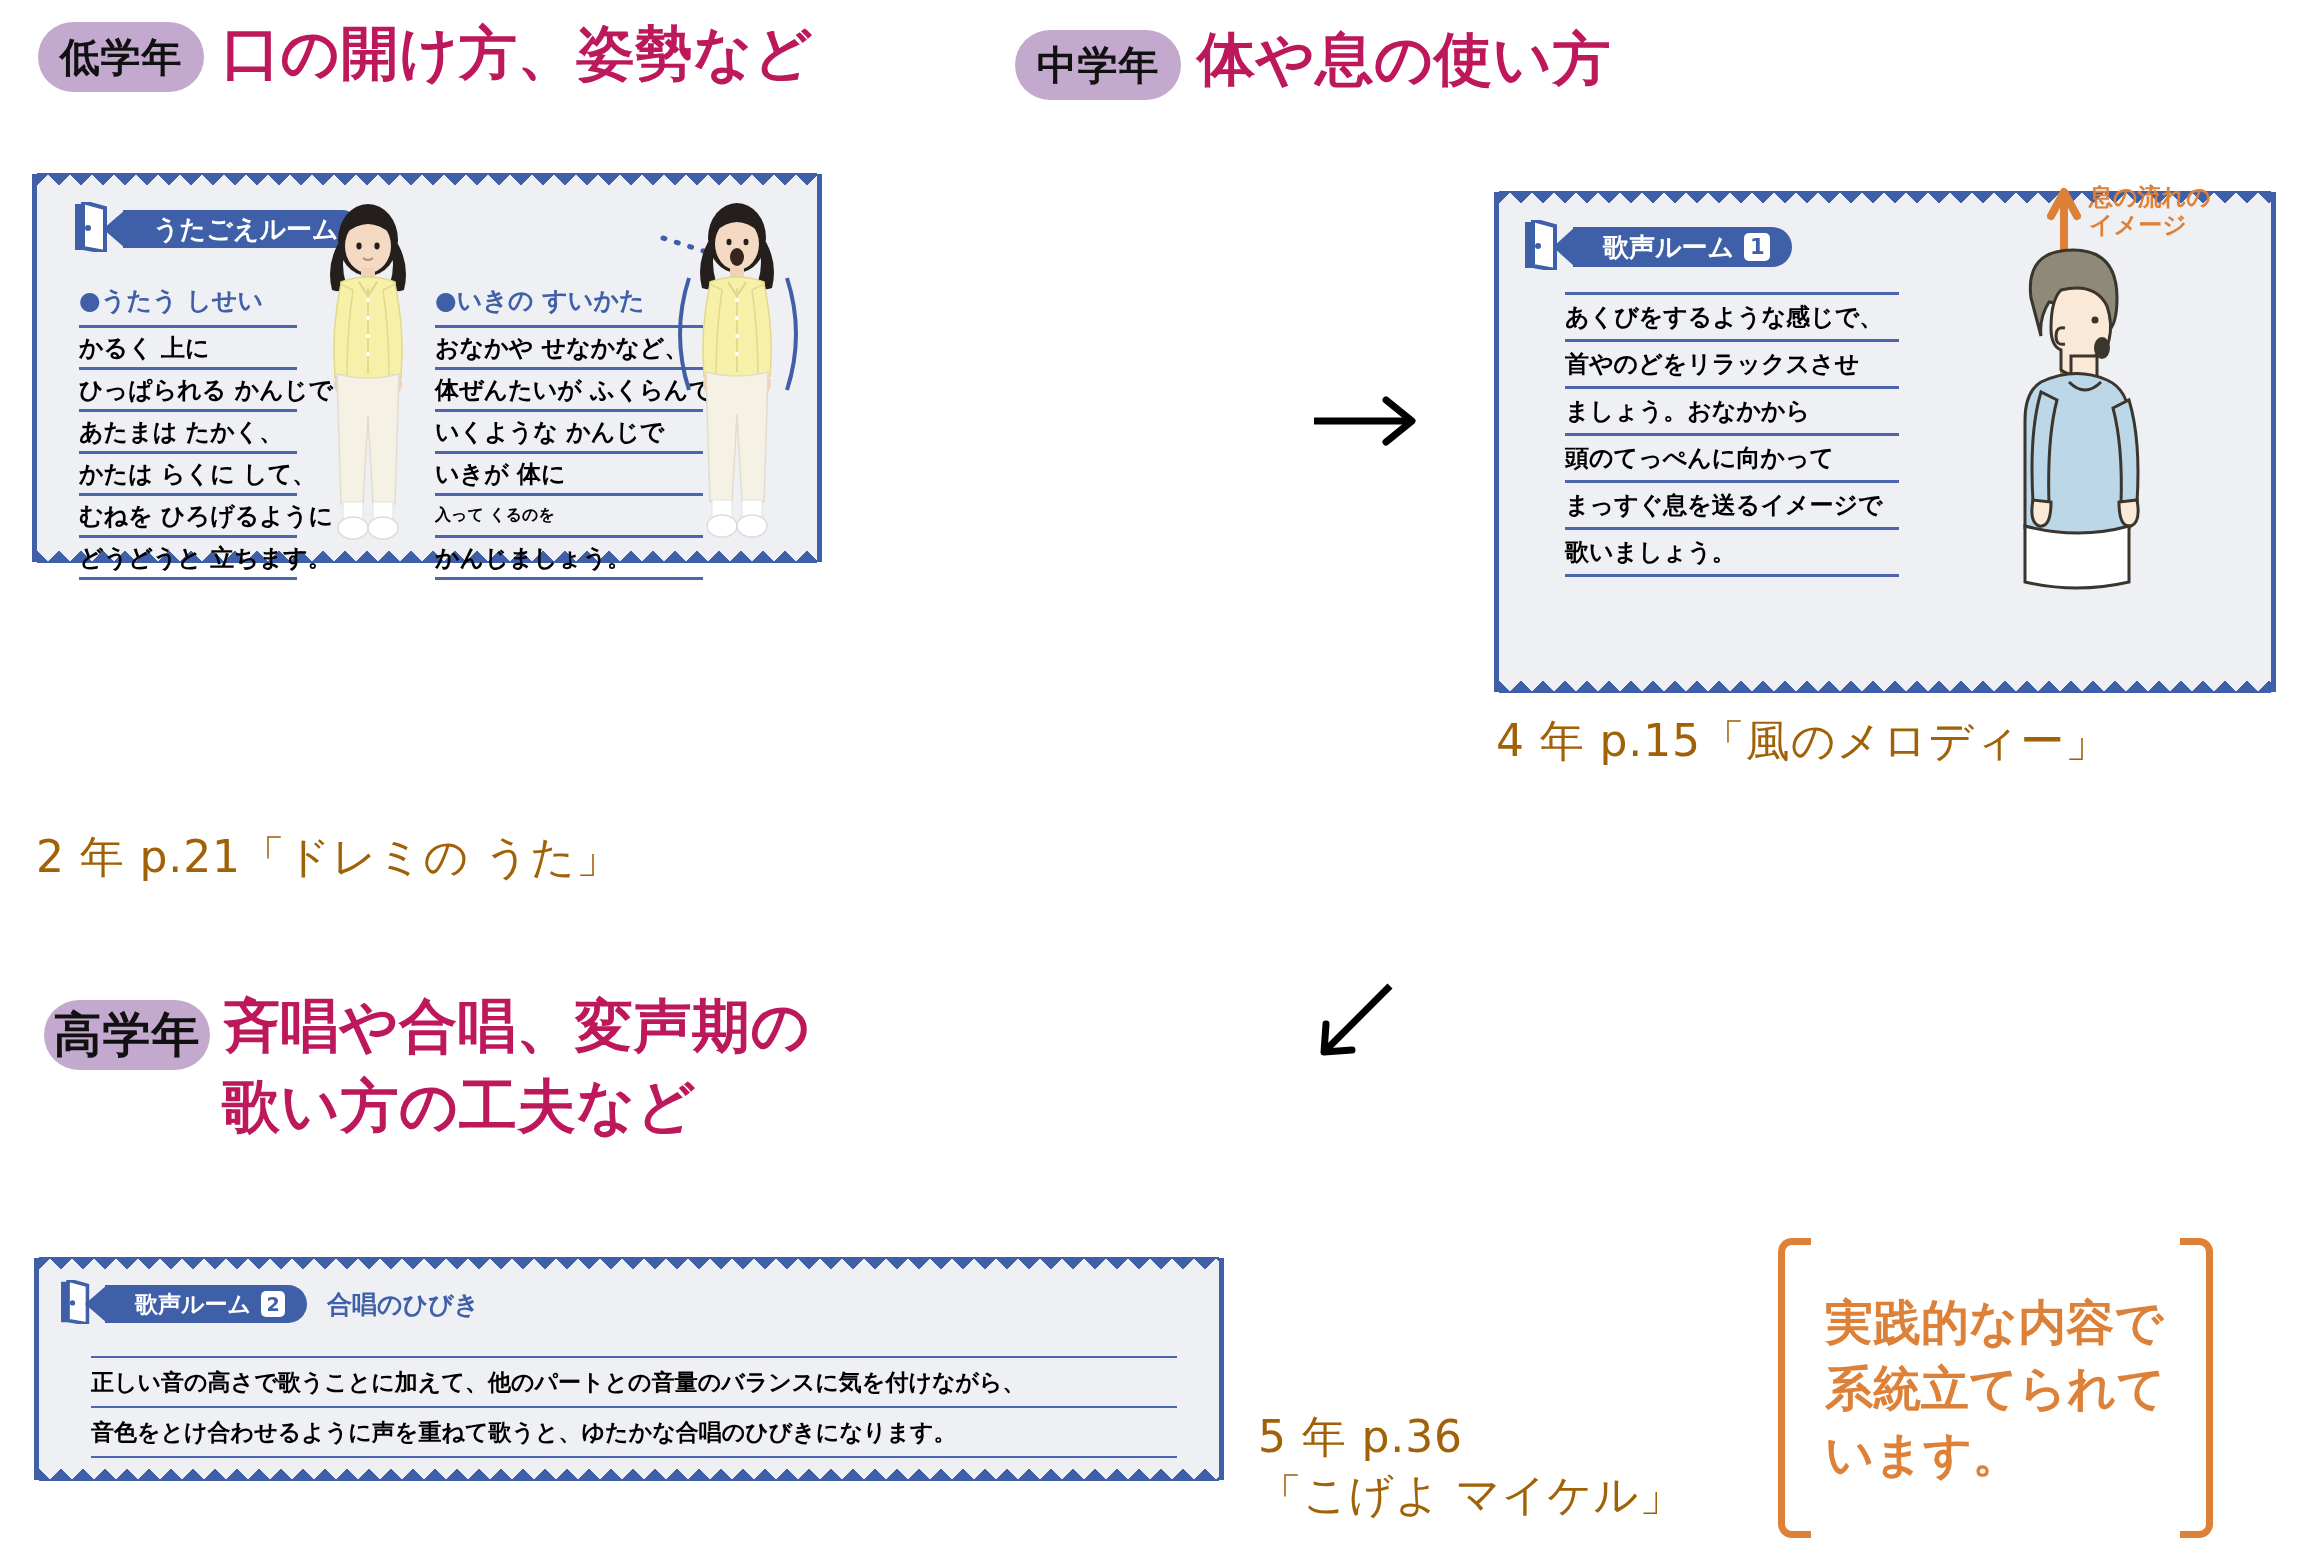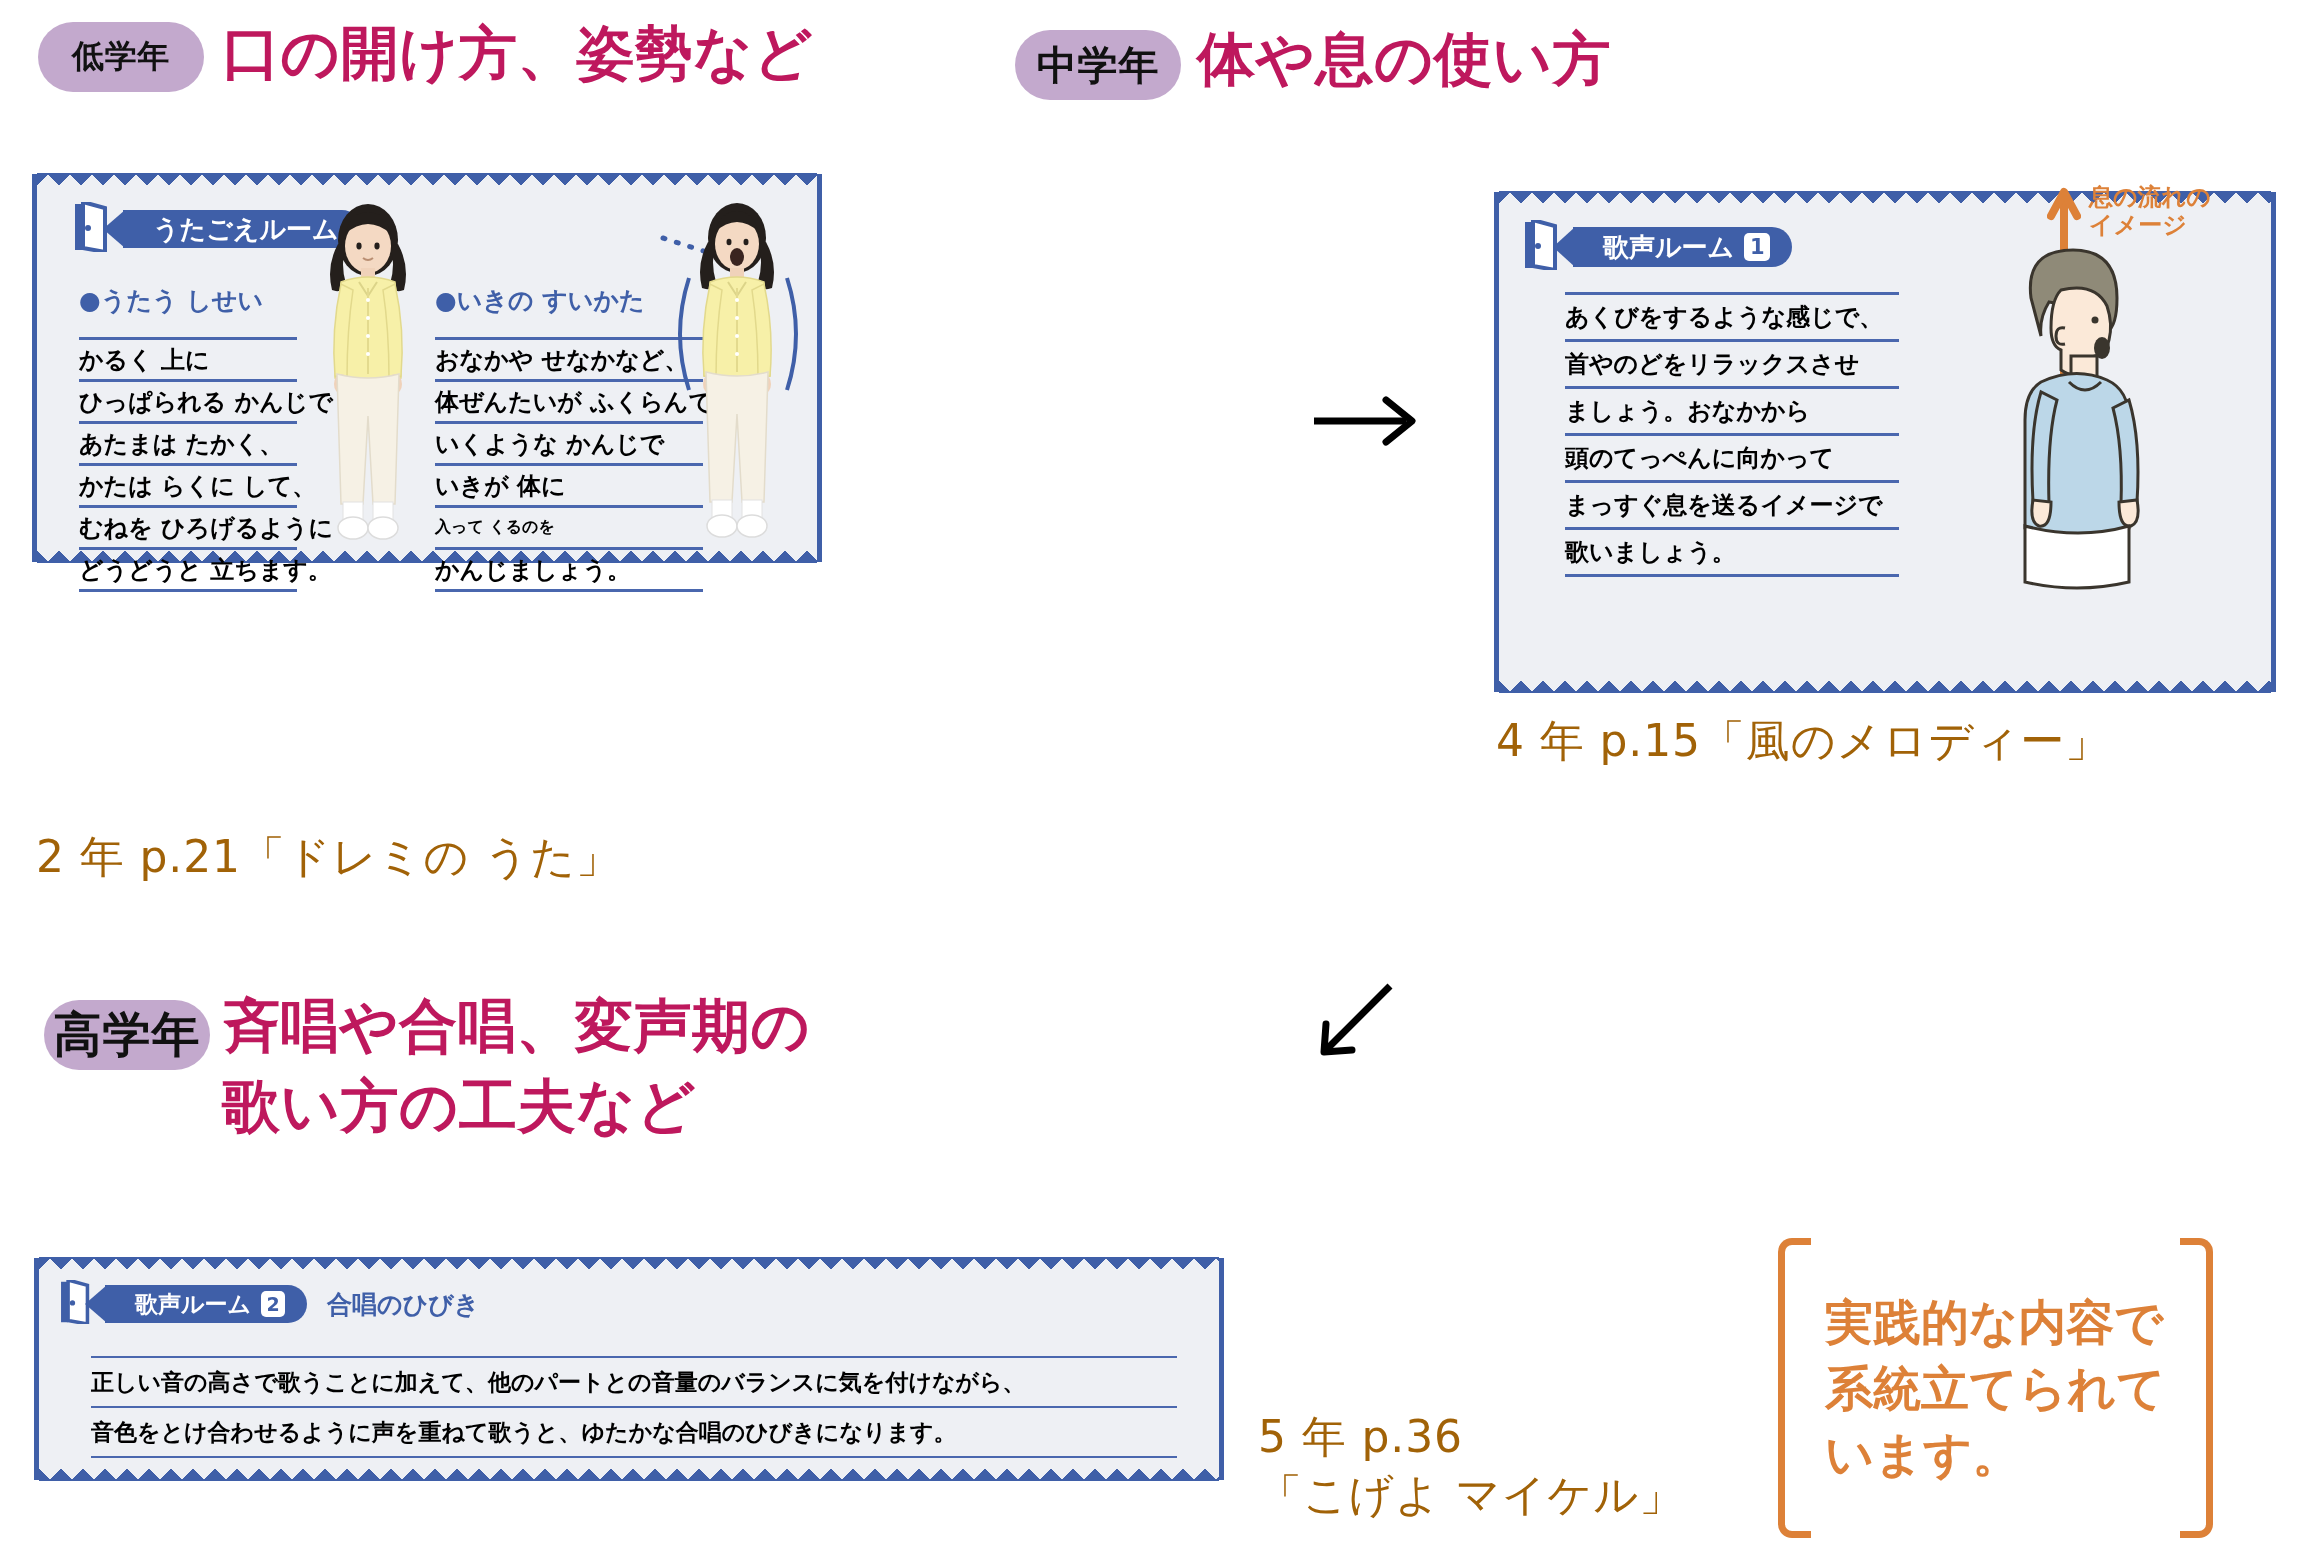--- a/index.html
+++ b/index.html
@@ -117,21 +117,21 @@
   }
 
   
   .ruled {
     position: absolute;
     box-sizing: border-box;
   }
   .ruled .bullet-head {
     color: #3f5fa8;
     font-weight: 700;
-    padding-bottom: 20px;
+    padding-bottom: 8px;
   }
   .ruled .line {
     border-top: 3px solid #4a67ae;
     color: #000000;
     font-weight: 700;
     display: flex;
     align-items: center;
     white-space: nowrap;
   }
   .ruled .line:last-child { border-bottom: 3px solid #4a67ae; }
@@ -194,21 +194,21 @@
     color: #dd8138;
     font-weight: 700;
     white-space: pre-line;
     text-align: left;
     line-height: 1.15;
   }
 </style>
 </head>
 <body>
 
-<div class="grade-badge abs" style="left:38px; top:22px; width:166px; height:70px; font-size:32px;font-family:Liberation Mono, monospace;">低学年</div>
+<div class="grade-badge abs" style="left:38px; top:22px; width:166px; height:70px; font-size:40px;font-family:Liberation Mono, monospace;">低学年</div>
 
 <div class="section-title abs" style="left:222px; top:20px; font-size:58px; line-height:1.15;">口の開け方、姿勢など</div>
 
 <div class="grade-badge abs" style="left:1015px; top:30px; width:166px; height:70px; font-size:40px;">中学年</div>
 
 <div class="section-title abs" style="left:1197px; top:26px; font-size:58px; line-height:1.15;">体や息の使い方</div>
 
 <div class="panel" style="left:32px; top:138px; width:790px; height:388px;margin-top:36px;">
   <div class="zig zig-top"></div>
   <div class="zig zig-bot"></div>

